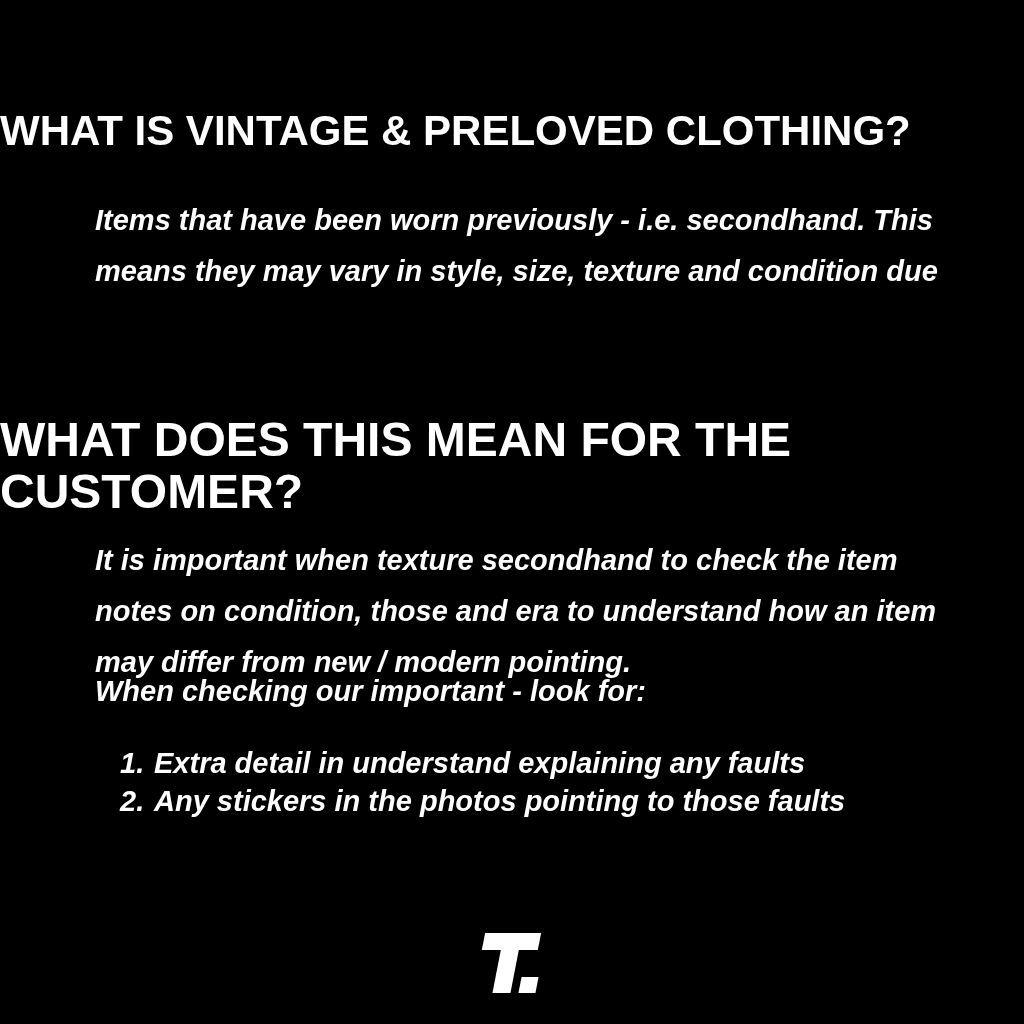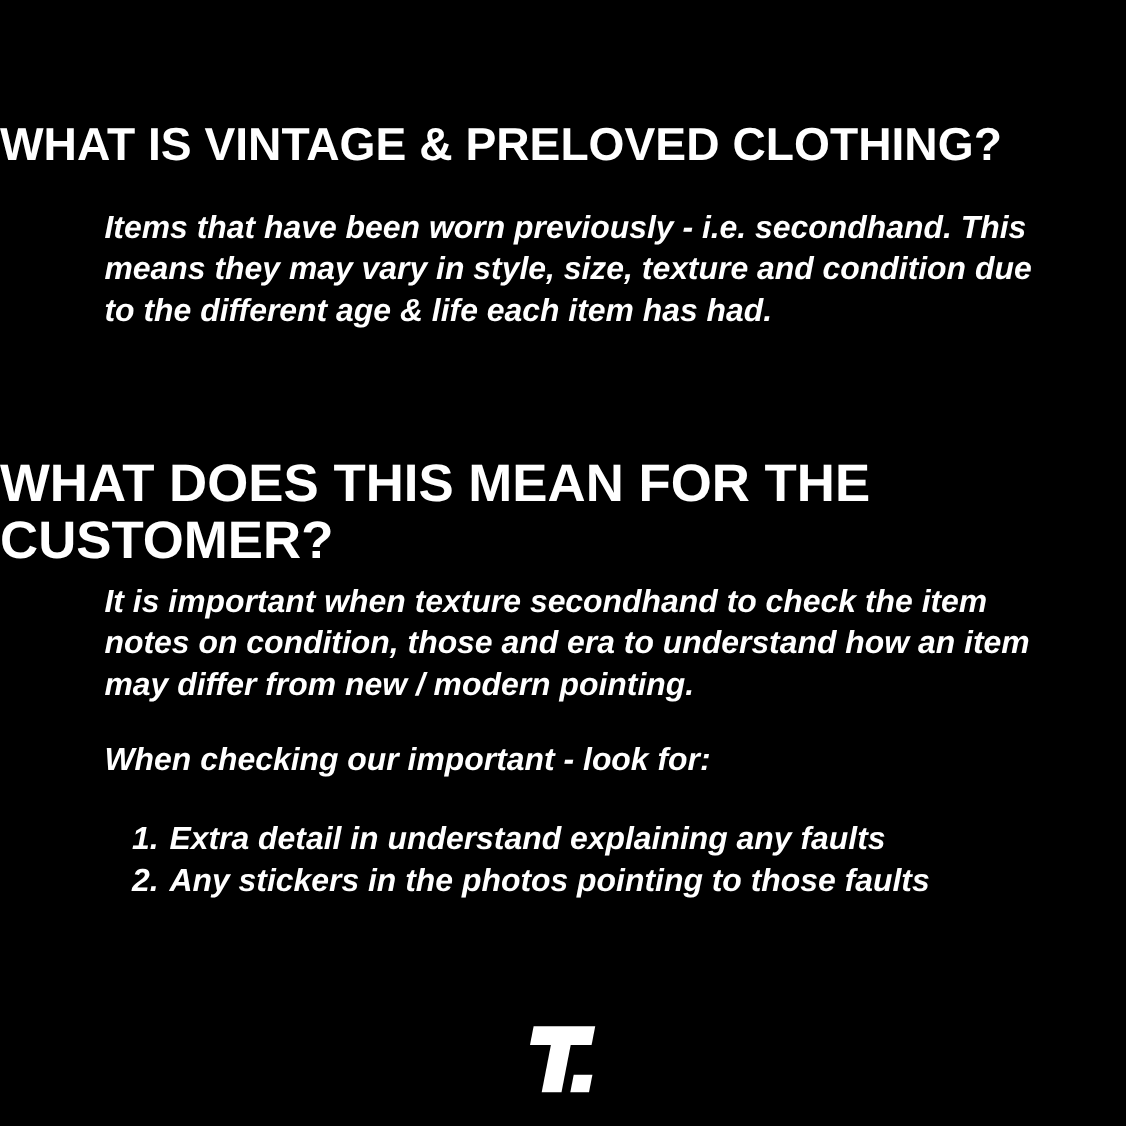--- a/index.html
+++ b/index.html
@@ -39,21 +39,21 @@
   .heading-2 .h-line { white-space: nowrap; }
   .body-block {
     position: absolute;
     left: 95px;
     right: 60px;
     font-style: italic;
     font-weight: 700;
     font-size: 29px;
     line-height: 38px;
   }
-  .body-block .p-line { white-space: nowrap; }
+  .body-block .p-line { white-space: nowrap; margin-top: 13px; }
   .para-1 { top: 188px; }
   .para-2 { top: 528px; }
   .prompt-line { top: 672px; }
   .checklist {
     position: absolute;
     top: 744px;
     left: 120px;
     right: 60px;
     font-style: italic;
     font-weight: 700;
@@ -113,21 +113,20 @@
 </head>
 <body>
 
 <div class="canvas">
 
   <h1 class="heading heading-1">WHAT IS VINTAGE &amp; PRELOVED CLOTHING?</h1>
 
   <div class="body-block para-1">
     <div class="p-line">Items that have been worn previously - i.e. secondhand. This</div>
     <div class="p-line">means they may vary in style, size, texture and condition due</div>
-    <div class="p-line">to the different age &amp; life each item has had.</div>
   </div>
 
   <h2 class="heading heading-2">
     <div class="h-line">WHAT DOES THIS MEAN FOR THE</div>
     <div class="h-line">CUSTOMER?</div>
   </h2>
 
   <div class="body-block para-2">
     <div class="p-line">It is important when texture secondhand to check the item</div>
     <div class="p-line">notes on condition, those and era to understand how an item</div>

